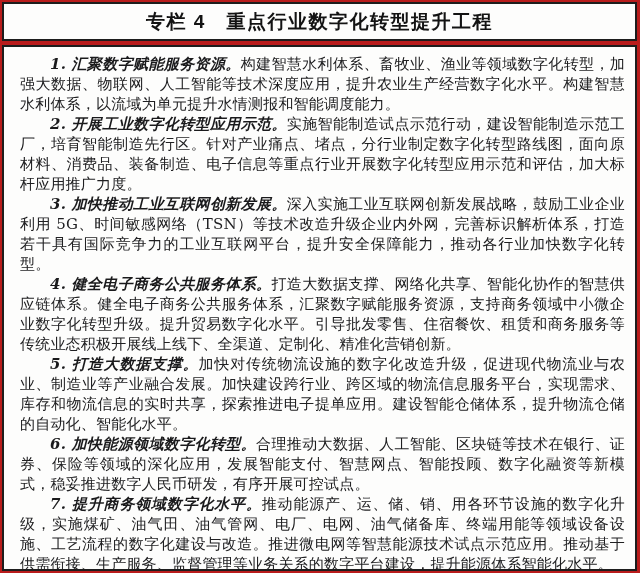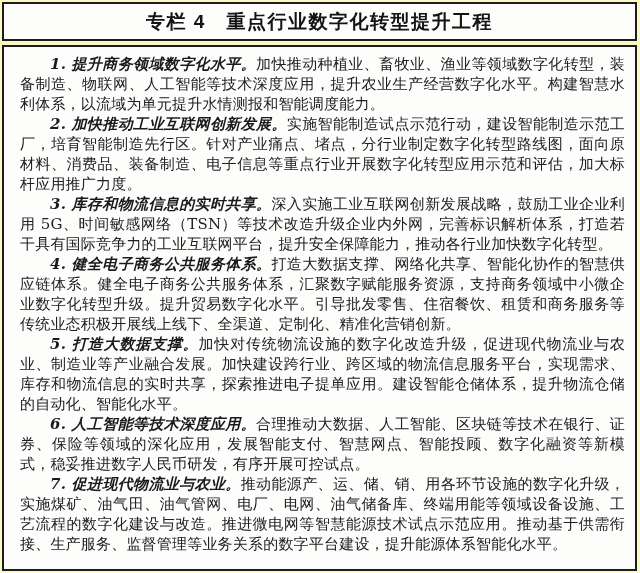--- a/index.html
+++ b/index.html
@@ -5,21 +5,21 @@
   * { margin: 0; padding: 0; box-sizing: border-box; }
   html, body { background: #ffffff; }
   body {
     width: 640px; height: 573px;
     font-family: "DejaVu Serif", "Liberation Serif", serif;
     overflow: hidden;
   }
   .page {
     position: relative;
     width: 640px; height: 573px;
-    background: #fef9c3;
+    background: #b91c1c;
     text-decoration: underline;
   }
   .title-box {
     position: absolute; left: 2px; top: 2px;
     width: 635px; height: 39px;
     border: 2px solid #1d1d1d;
     background: #fdfdfc;
     display: flex; align-items: center; justify-content: center;
   }
   .title {
@@ -58,28 +58,28 @@
 <body>
 
 <div class="page">
 
   <div class="title-box">
     <div class="title">专栏 4　重点行业数字化转型提升工程</div>
   </div>
 
   <div class="body-box">
 
-    <p class="para"><span class="num">1.</span><span class="lead">提升商务领域数字化水平。</span><span class="body-text">加快推动种植业、畜牧业、渔业等领域数字化转型，装备制造、物联网、人工智能等技术深度应用，提升农业生产经营数字化水平。构建智慧水利体系，以流域为单元提升水情测报和智能调度能力。</span></p>
+    <p class="para"><span class="num">1.</span><span class="lead">汇聚数字赋能服务资源。</span><span class="body-text">构建智慧水利体系、畜牧业、渔业等领域数字化转型，加强大数据、物联网、人工智能等技术深度应用，提升农业生产经营数字化水平。构建智慧水利体系，以流域为单元提升水情测报和智能调度能力。</span></p>
 
-    <p class="para"><span class="num">2.</span><span class="lead">加快推动工业互联网创新发展。</span><span class="body-text">实施智能制造试点示范行动，建设智能制造示范工厂，培育智能制造先行区。针对产业痛点、堵点，分行业制定数字化转型路线图，面向原材料、消费品、装备制造、电子信息等重点行业开展数字化转型应用示范和评估，加大标杆应用推广力度。</span></p>
+    <p class="para"><span class="num">2.</span><span class="lead">开展工业数字化转型应用示范。</span><span class="body-text">实施智能制造试点示范行动，建设智能制造示范工厂，培育智能制造先行区。针对产业痛点、堵点，分行业制定数字化转型路线图，面向原材料、消费品、装备制造、电子信息等重点行业开展数字化转型应用示范和评估，加大标杆应用推广力度。</span></p>
 
-    <p class="para"><span class="num">3.</span><span class="lead">库存和物流信息的实时共享。</span><span class="body-text">深入实施工业互联网创新发展战略，鼓励工业企业利用 5G、时间敏感网络（TSN）等技术改造升级企业内外网，完善标识解析体系，打造若干具有国际竞争力的工业互联网平台，提升安全保障能力，推动各行业加快数字化转型。</span></p>
+    <p class="para"><span class="num">3.</span><span class="lead">加快推动工业互联网创新发展。</span><span class="body-text">深入实施工业互联网创新发展战略，鼓励工业企业利用 5G、时间敏感网络（TSN）等技术改造升级企业内外网，完善标识解析体系，打造若干具有国际竞争力的工业互联网平台，提升安全保障能力，推动各行业加快数字化转型。</span></p>
 
     <p class="para"><span class="num">4.</span><span class="lead">健全电子商务公共服务体系。</span><span class="body-text">打造大数据支撑、网络化共享、智能化协作的智慧供应链体系。健全电子商务公共服务体系，汇聚数字赋能服务资源，支持商务领域中小微企业数字化转型升级。提升贸易数字化水平。引导批发零售、住宿餐饮、租赁和商务服务等传统业态积极开展线上线下、全渠道、定制化、精准化营销创新。</span></p>
 
     <p class="para"><span class="num">5.</span><span class="lead">打造大数据支撑。</span><span class="body-text">加快对传统物流设施的数字化改造升级，促进现代物流业与农业、制造业等产业融合发展。加快建设跨行业、跨区域的物流信息服务平台，实现需求、库存和物流信息的实时共享，探索推进电子提单应用。建设智能仓储体系，提升物流仓储的自动化、智能化水平。</span></p>
 
-    <p class="para"><span class="num">6.</span><span class="lead">人工智能等技术深度应用。</span><span class="body-text">合理推动大数据、人工智能、区块链等技术在银行、证券、保险等领域的深化应用，发展智能支付、智慧网点、智能投顾、数字化融资等新模式，稳妥推进数字人民币研发，有序开展可控试点。</span></p>
+    <p class="para"><span class="num">6.</span><span class="lead">加快能源领域数字化转型。</span><span class="body-text">合理推动大数据、人工智能、区块链等技术在银行、证券、保险等领域的深化应用，发展智能支付、智慧网点、智能投顾、数字化融资等新模式，稳妥推进数字人民币研发，有序开展可控试点。</span></p>
 
-    <p class="para"><span class="num">7.</span><span class="lead">促进现代物流业与农业。</span><span class="body-text">推动能源产、运、储、销、用各环节设施的数字化升级，实施煤矿、油气田、油气管网、电厂、电网、油气储备库、终端用能等领域设备设施、工艺流程的数字化建设与改造。推进微电网等智慧能源技术试点示范应用。推动基于供需衔接、生产服务、监督管理等业务关系的数字平台建设，提升能源体系智能化水平。</span></p>
+    <p class="para"><span class="num">7.</span><span class="lead">提升商务领域数字化水平。</span><span class="body-text">推动能源产、运、储、销、用各环节设施的数字化升级，实施煤矿、油气田、油气管网、电厂、电网、油气储备库、终端用能等领域设备设施、工艺流程的数字化建设与改造。推进微电网等智慧能源技术试点示范应用。推动基于供需衔接、生产服务、监督管理等业务关系的数字平台建设，提升能源体系智能化水平。</span></p>
 
   </div>
 </div>
 
 </body></html>

